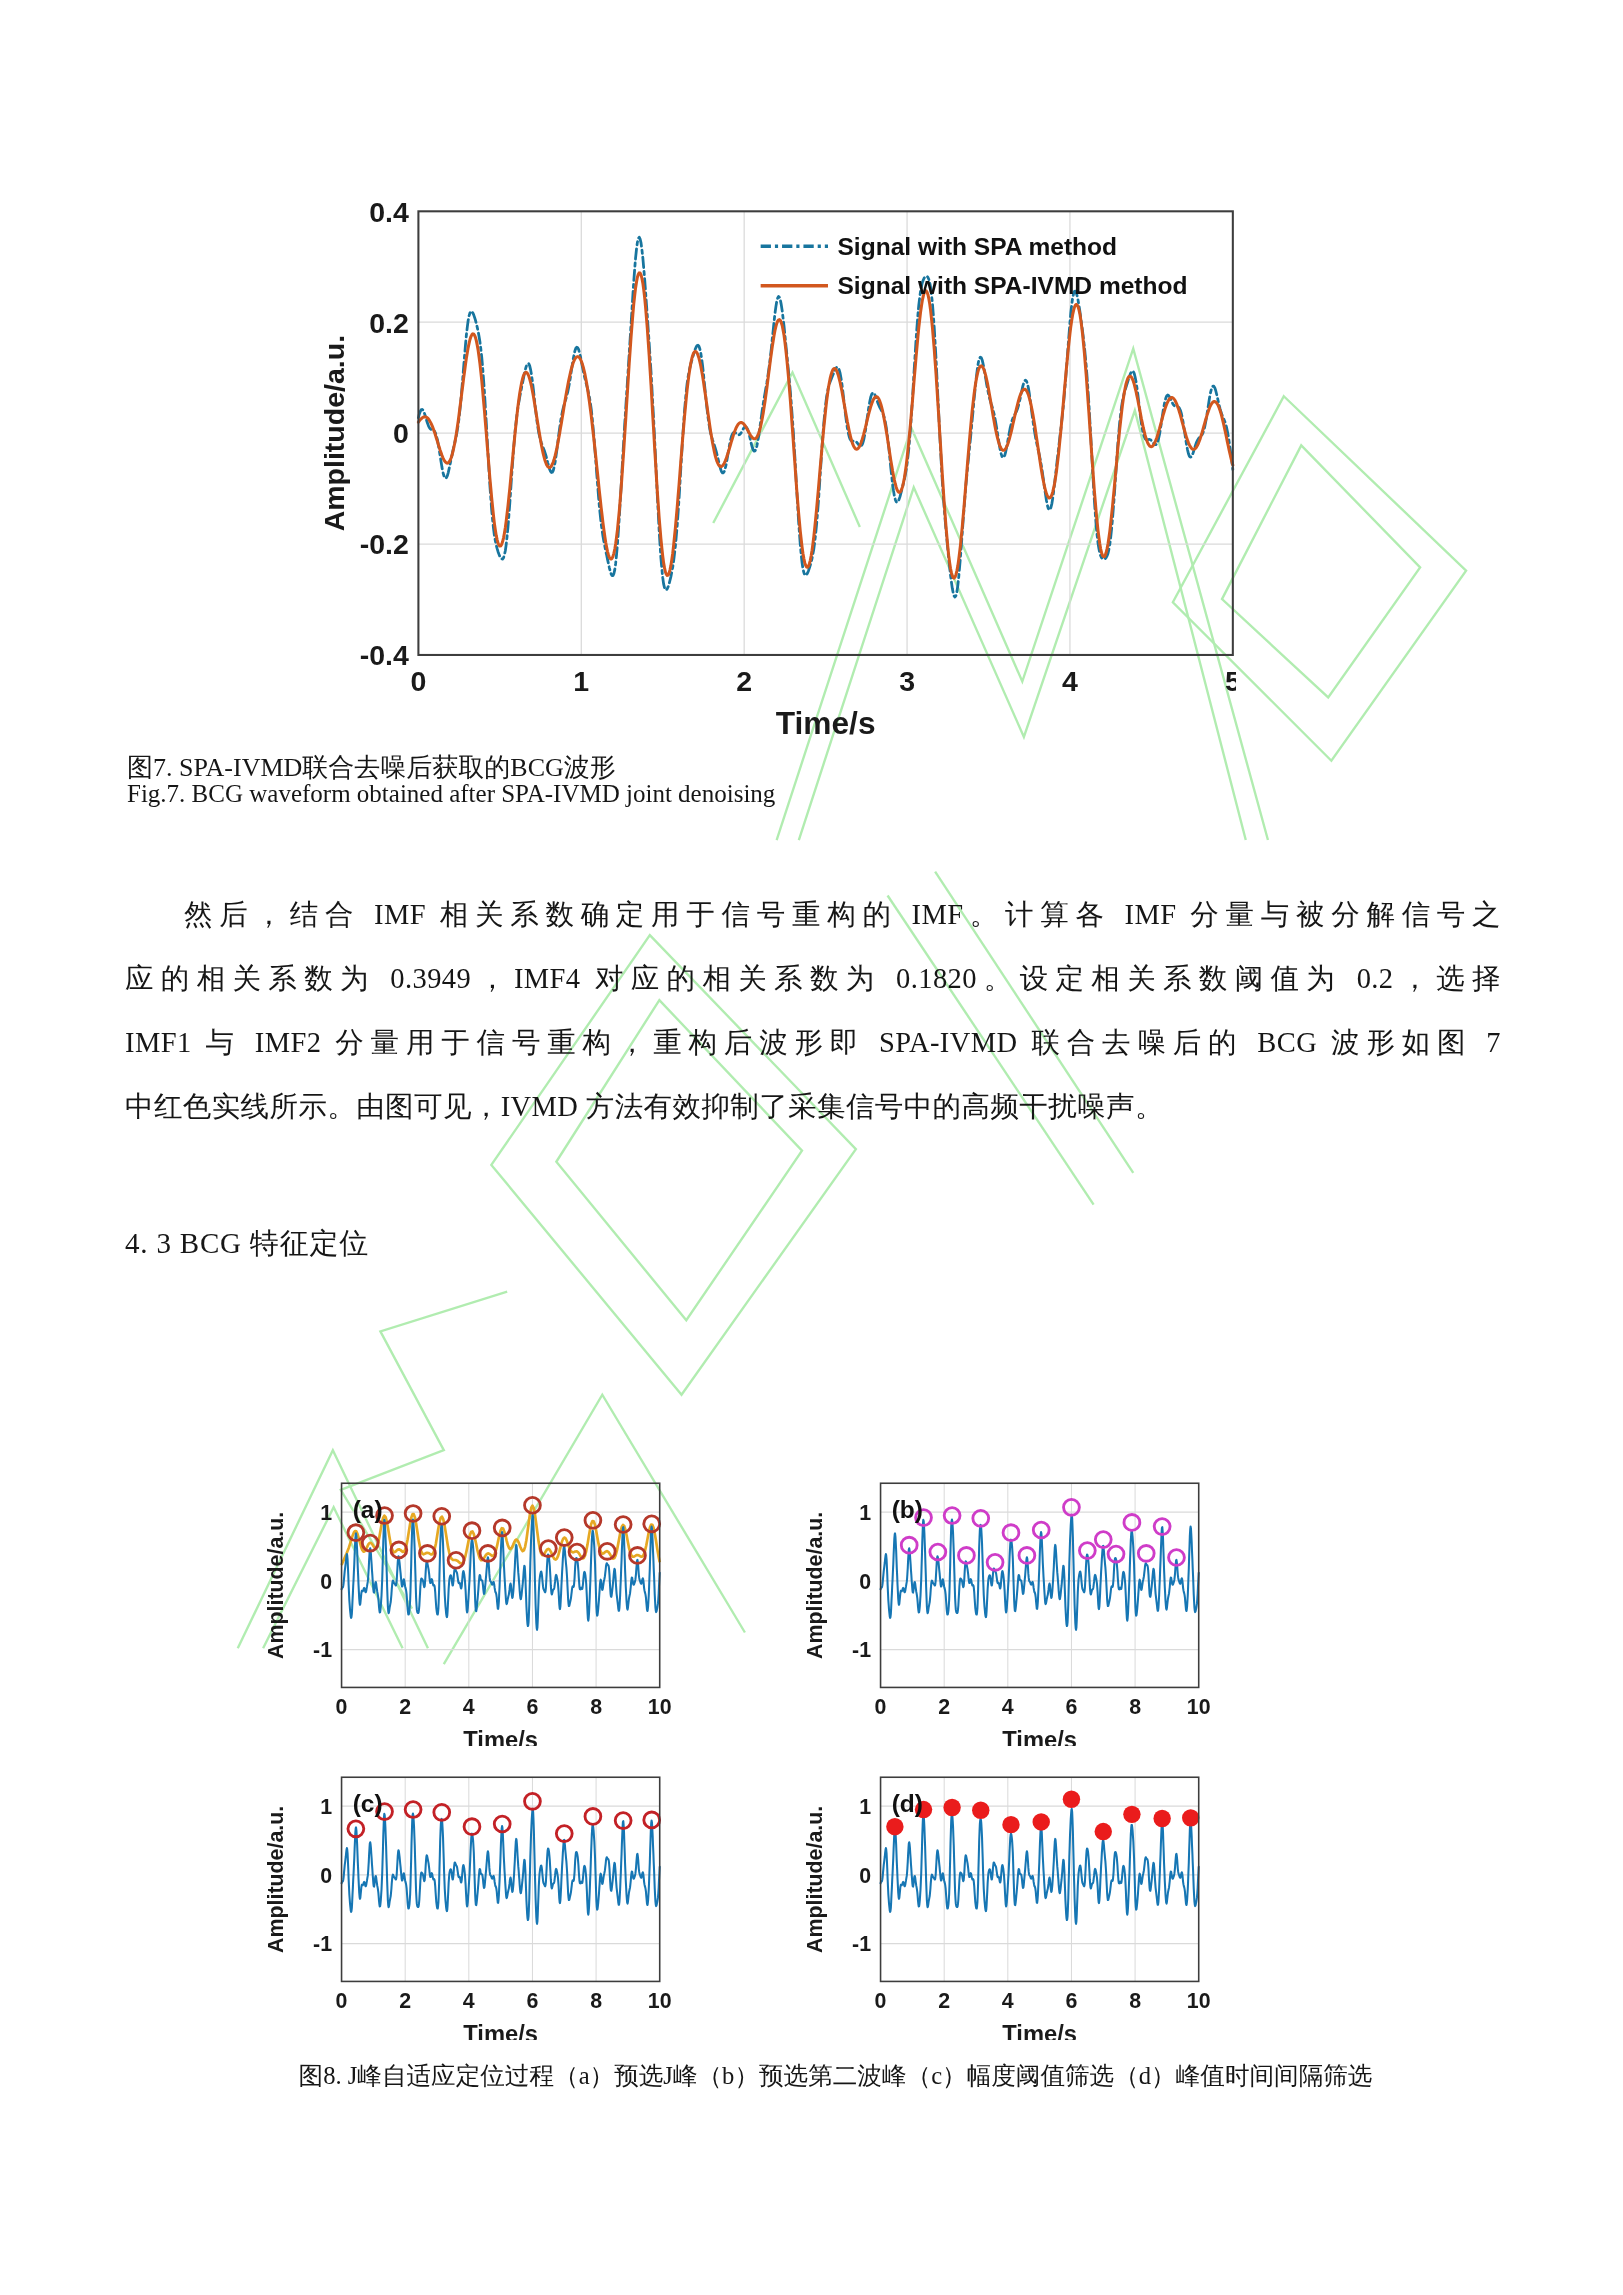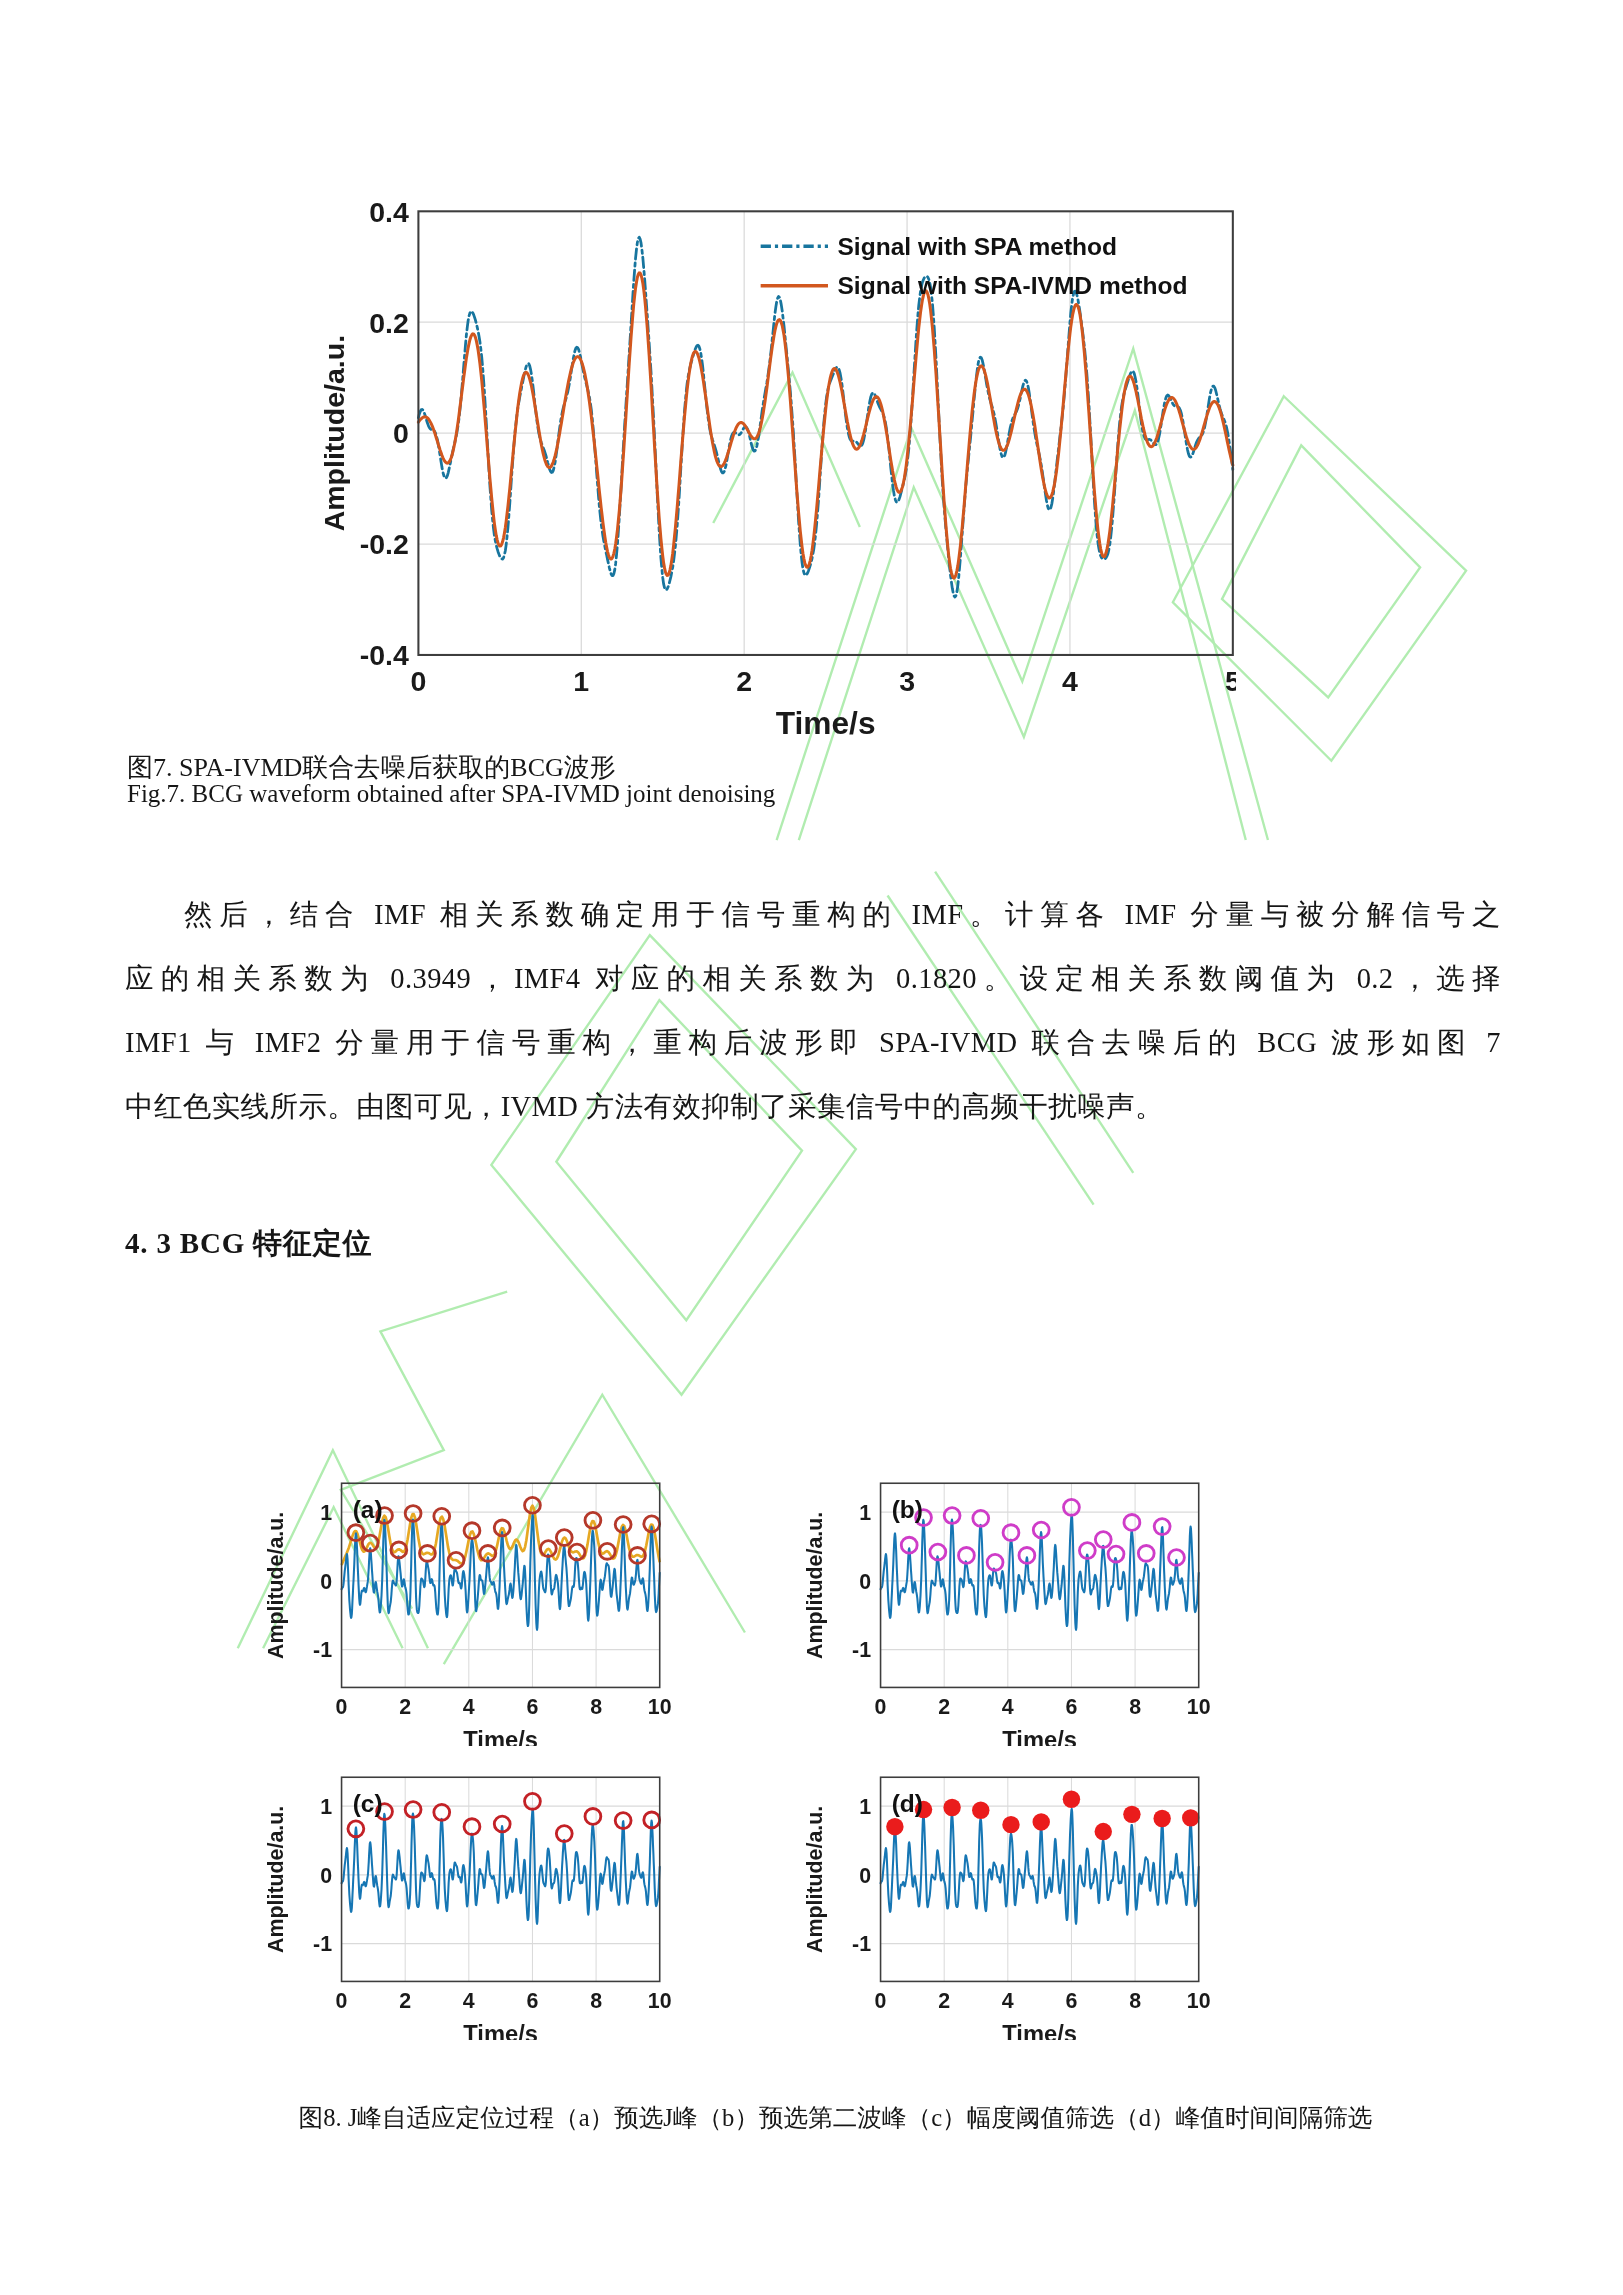--- a/index.html
+++ b/index.html
@@ -13,27 +13,27 @@
   #fig7-chart{left:317px; top:200px; width:919px; height:555px;}
   .caption{left:127px; width:1038px; text-align:left; white-space:nowrap;}
   #cap7-zh{top:750px; font-size:26px;}
   #cap7-en{top:780px; font-size:25px;}
   .para{left:125px; width:1376px; font-size:28.5px; line-height:64px; letter-spacing:0.4px;font-family:Liberation Serif, serif;}
   #para1{top:883px;}
   #para2{top:1316px;}
   .pline{height:64px; overflow:hidden;}
   .jline{text-align:justify; text-align-last:justify;}
   .indent{padding-left:59px;}
-  #section-heading{top:1224px; left:125px; font-size:29px; font-weight:bold; letter-spacing:0.8px;}
+  #section-heading{top:1224px; left:125px; font-size:29px; font-weight:normal; letter-spacing:0.8px;}
   .sub{width:539px; height:277px;}
   #fig8a{left:262px;  top:1469px;}
   #fig8b{left:801px; top:1469px;}
   #fig8c{left:262px;  top:1763px;}
   #fig8d{left:801px; top:1763px;}
-  #cap8{top:2059px; left:138px; width:1395px; text-align:center; font-size:24.6px; white-space:nowrap;margin-top:42px;}
+  #cap8{top:2059px; left:138px; width:1395px; text-align:center; font-size:24.6px; white-space:nowrap;}
   .chart-mount svg{display:block;}
 </style>
 </head>
 <body>
 
 <div id="page">
 
   <svg id="watermark" viewBox="0 0 2048 2896">
     <g fill="none" stroke="#9ee89d" stroke-width="3" opacity="0.8" stroke-linejoin="miter">
       <path d="M 900 660 L 1000 470 L 1085 665"></path>

